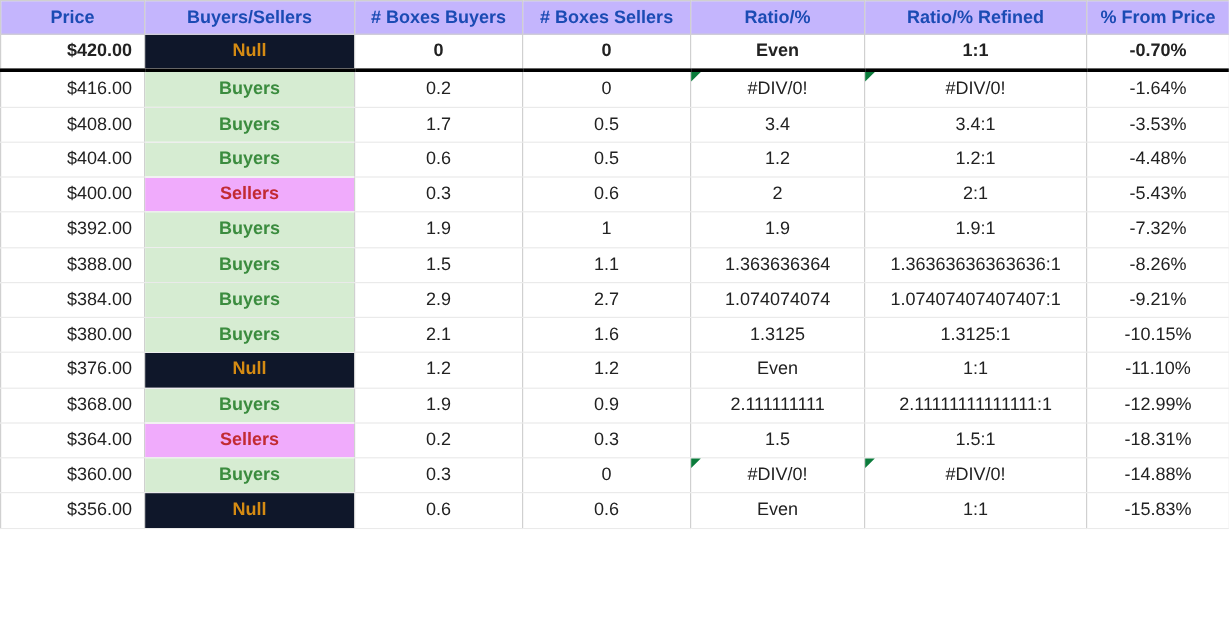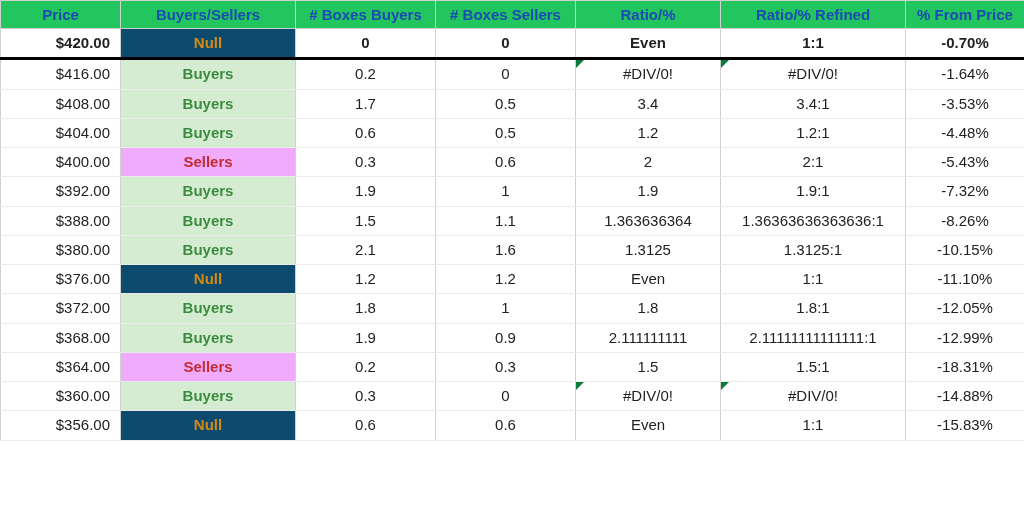--- a/index.html
+++ b/index.html
@@ -12,21 +12,21 @@
     width: 1024px;
   }
   table {
     border-collapse: collapse;
     width: 1024px;
     table-layout: fixed;
   }
   th {
     font-weight: bold;
     color: #1b4bb4;
-    background: #22c55e;
+    background: #c4b5fd;
     border: 1px solid #d0d0d0;
     padding: 5px 6px;
     font-size: 15px;
     text-align: center;
     white-space: nowrap;
   }
   td {
     border-left: 1px solid #d0d0d0;
     border-right: 1px solid #d0d0d0;
     border-top: 1px solid #eaeaea;
@@ -37,21 +37,21 @@
     line-height: 1.35;
     position: relative;
   }
   td.price { text-align: right; padding-left: 16px; }
   tr.highlight-row td {
     font-weight: bold;
     border-bottom: 3px solid #000;
   }
   .bs-buyers  { background: #d6ecd2; color: #3b8c3f; font-weight: 600; margin-top: 16px; }
   .bs-sellers { background: #f0abfc; color: #c22b33; font-weight: 600; }
-  .bs-null    { background: #0c4a6e; color: #d58b13; font-weight: 600; }
+  .bs-null    { background: #0f172a; color: #d58b13; font-weight: 600; }
   .err-flag::before {
     content: "";
     position: absolute;
     top: 0; left: 0;
     width: 0; height: 0;
     border-top: 8px solid #0b7b3b;
     border-right: 8px solid transparent;
   }
   col.c-price    { width: 120px; }
   col.c-bs       { width: 175px; }
@@ -143,47 +143,47 @@
       <tr>
         <td class="price">$388.00</td>
         <td class="bs-buyers">Buyers</td>
         <td>1.5</td>
         <td>1.1</td>
         <td>1.363636364</td>
         <td>1.36363636363636:1</td>
         <td>-8.26%</td>
       </tr>
       <tr>
+        <td class="price">$384.00</td>
+        <td class="bs-buyers">Buyers</td>
+        <td>2.9</td>
+        <td>2.7</td>
+        <td>1.074074074</td>
+        <td>1.07407407407407:1</td>
+        <td>-9.21%</td>
+      </tr>
+      <tr>
         <td class="price">$380.00</td>
         <td class="bs-buyers">Buyers</td>
         <td>2.1</td>
         <td>1.6</td>
         <td>1.3125</td>
         <td>1.3125:1</td>
         <td>-10.15%</td>
       </tr>
       <tr>
         <td class="price">$376.00</td>
         <td class="bs-null">Null</td>
         <td>1.2</td>
         <td>1.2</td>
         <td>Even</td>
         <td>1:1</td>
         <td>-11.10%</td>
       </tr>
       <tr>
-        <td class="price">$372.00</td>
-        <td class="bs-buyers">Buyers</td>
-        <td>1.8</td>
-        <td>1</td>
-        <td>1.8</td>
-        <td>1.8:1</td>
-        <td>-12.05%</td>
-      </tr>
-      <tr>
         <td class="price">$368.00</td>
         <td class="bs-buyers">Buyers</td>
         <td>1.9</td>
         <td>0.9</td>
         <td>2.111111111</td>
         <td>2.11111111111111:1</td>
         <td>-12.99%</td>
       </tr>
       <tr>
         <td class="price">$364.00</td>

